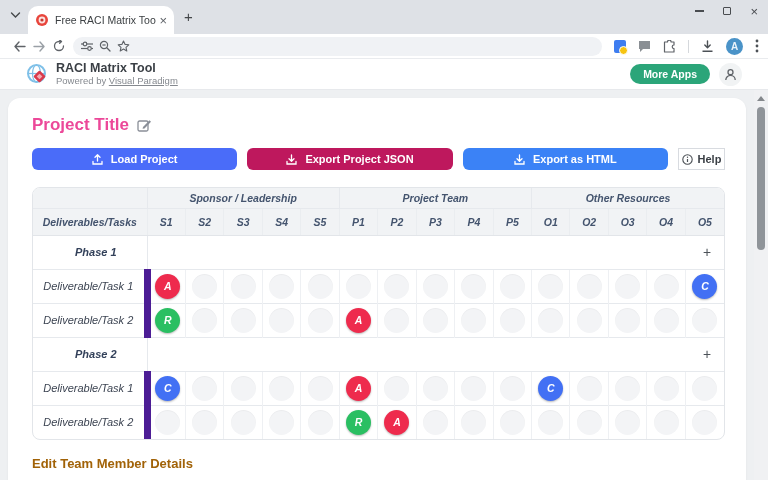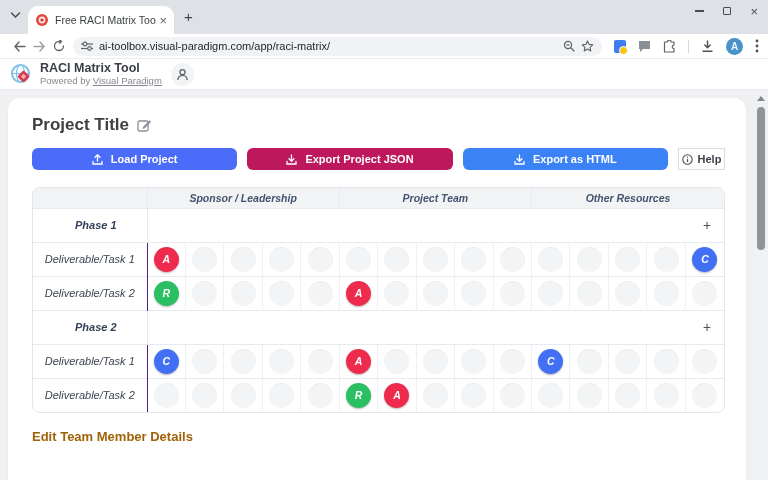--- a/index.html
+++ b/index.html
@@ -30,57 +30,57 @@
   .ext-icons { display:flex; align-items:center; gap:12px; margin-left:8px; }
   .ext-doc { width:12px; height:13px; background:#3e7df0; border-radius:2px; position:relative; }
   .ext-doc::after { content:""; position:absolute; right:-2px; bottom:-2px; width:7px; height:7px;
                     background:#f6c411; border-radius:50%; border:1.5px solid #fff; }
   .tb-sep { width:1px; height:13px; background:#d5d8dc; }
   .tb-avatar { width:17px; height:17px; border-radius:50%; background:#4a93c8; color:#eaf3fa;
                font-size:10px; font-weight:700; display:grid; place-items:center; }
 
   
   .app-header { height:32px; background:#fff; border-top:1px solid #e9ebee; border-bottom:1px solid #e7e9ec;
-                display:flex; align-items:center; padding:0 10px; flex:0 0 auto; }
+                display:flex; align-items:center; padding:0 26px; flex:0 0 auto; }
   .hdr-titles { margin-left:7px; line-height:1.15; }
   .app-title { font-size:12.5px; font-weight:700; color:#3a3f45; }
   .powered { font-size:9.5px; color:#85898f; }
   .powered a { color:#85898f; }
   .more-apps { margin-left:auto; background:#2ba579; color:#fff; font-size:10.5px; font-weight:600;
                border:none; padding:4px 13px; border-radius:13px; }
   .hdr-avatar { width:23px; height:23px; border-radius:50%; background:#f1f3f4; margin-left:9px;
                 display:grid; place-items:center; }
 
   
   .page { flex:1; background:#eef0f2; position:relative; overflow:hidden; }
   .card { position:absolute; left:8px; top:8px; width:738px; height:480px; background:#fff;
           border-radius:12px 12px 0 0; box-shadow:0 1px 3px rgba(0,0,0,.05);
           padding:15px 21px 0 24px; }
   .title-row { display:flex; align-items:center; gap:8px; margin-top:2px; }
-  .page-title { font-size:17px; font-weight:700; color:#404040; }
+  .page-title { font-size:17px; font-weight:700; color:#ec4899; }
   .btn-row { display:flex; gap:10px; margin-top:13px; }
   .btn { height:22px; border:none; border-radius:6px; color:#fff; font-size:11px; font-weight:600;
          display:flex; align-items:center; justify-content:center; gap:8px; flex:1; font-family:inherit; }
   .btn-help { flex:0 0 47px; background:#fff; border:1px solid #d8dbe0; border-radius:0; color:#3a3f45; gap:5px; }
 
   
   .table-wrap { margin-top:17px; border:1px solid #e2e5e9; border-radius:8px; overflow:hidden; }
   table { width:100%; border-collapse:collapse; table-layout:fixed;font-style:italic; }
   thead th { background:#f1f3f5; color:#44546e; font-size:10.5px; font-weight:700; }
   .group-row th { height:20px; border-bottom:1px solid #e6e9ed; }
   .group-row th + th { border-left:1px solid #e6e9ed; }
   .colhdr-row th { height:27px; border-bottom:1px solid #e2e5e9; }
   .colhdr-row th + th { border-left:1px solid #eaedf0; }
   tbody tr + tr td { border-top:1px solid #e6e9ed; }
   tbody td { height:34px; }
   .phase-label { font-size:11px; font-weight:700; color:#33415a; padding-left:12px; text-align:center;
                  border-right:1px solid #e6e9ed; }
   .phase-rest { text-align:right; padding-right:13px; }
   .add-btn { font-size:14px; color:#4c5258; cursor:pointer; }
-  .task-label { font-size:11px; color:#3c4452; text-align:center; border-right:1px solid #4c1d95; }
+  .task-label { font-size:11px; color:#3c4452; text-align:center; border-right:7px solid #4c1d95; }
   .task-row td + td + td { border-left:1px solid #eef0f3; }
   .cell { width:25px; height:25px; border-radius:50%; margin:0 auto; display:grid; place-items:center; }
   .cell.empty { background:#f3f4f6; box-shadow:inset 0 1px 1px rgba(0,0,0,.035); }
   .cell.badge { color:#fff; font-size:10.5px; font-weight:700; box-shadow:0 1px 2px rgba(0,0,0,.28); }
 
   .footer-heading { margin-top:16px; font-size:13px; font-weight:700; color:#a16207; }
 
   
   .sb-track { position:absolute; right:0; top:0; width:14px; height:100%; background:#f0f1f3; }
   .sb-up { position:absolute; top:6px; left:3px; width:0; height:0;
@@ -137,21 +137,20 @@
     </span>
     <div class="urlbar">
       <span>
         <svg width="12" height="10" viewBox="0 0 12 10">
           <line x1="0" y1="3" x2="12" y2="3" stroke="#5f6368" stroke-width="1.2"></line>
             <circle cx="4" cy="3" r="1.8" fill="#f0f2f5" stroke="#5f6368" stroke-width="1.2"></circle>
           <line x1="0" y1="7.5" x2="12" y2="7.5" stroke="#5f6368" stroke-width="1.2"></line>
             <circle cx="8.5" cy="7.5" r="1.8" fill="#f0f2f5" stroke="#5f6368" stroke-width="1.2"></circle>
         </svg>
       </span>
-      <span class="url-text">ai-toolbox.visual-paradigm.com/app/raci-matrix/</span>
       <span>
         <svg width="12" height="12" viewBox="0 0 12 12">
             <circle cx="5" cy="5" r="3.6" fill="none" stroke="#5f6368" stroke-width="1.2"></circle>
             <line x1="3.4" y1="5" x2="6.6" y2="5" stroke="#5f6368" stroke-width="1.2"></line>
             <line x1="7.8" y1="7.8" x2="11" y2="11" stroke="#5f6368" stroke-width="1.3" stroke-linecap="round"></line>
           </svg>
       </span>
       <span>
         <svg width="13" height="13" viewBox="0 0 13 13">
             <path d="M6.5 1 L8.1 4.4 L11.8 4.8 L9 7.3 L9.8 11 L6.5 9.1 L3.2 11 L4 7.3 L1.2 4.8 L4.9 4.4 Z" fill="none" stroke="#5f6368" stroke-width="1.1" stroke-linejoin="round"></path>
@@ -195,20 +194,21 @@
         <ellipse cx="10.5" cy="10.5" rx="4" ry="8.5" fill="none" stroke="#7fc0e8" stroke-width="1.2"></ellipse>
         <line x1="2" y1="10.5" x2="19" y2="10.5" stroke="#7fc0e8" stroke-width="1.2"></line>
         <rect x="9" y="9" width="9" height="9" rx="1.5" transform="rotate(45 13.5 13.5)" fill="#d93a4c"></rect>
         <rect x="11.5" y="11.5" width="4" height="4" transform="rotate(45 13.5 13.5)" fill="#f3aab2"></rect>
       </svg>
     </span>
     <div class="hdr-titles">
       <div class="app-title">RACI Matrix Tool</div>
       <div class="powered"><span>Powered by </span><a href="#">Visual Paradigm</a></div>
     </div>
+    <button class="more-apps" style="background: rgb(43, 165, 121);">More Apps</button>
     <span class="hdr-avatar">
       <svg width="13" height="13" viewBox="0 0 13 13">
           <circle cx="6.5" cy="4.2" r="2.5" fill="none" stroke="#5f6368" stroke-width="1.3"></circle>
           <path d="M1.8 12 a4.7 4.7 0 0 1 9.4 0" fill="none" stroke="#5f6368" stroke-width="1.3"></path>
         </svg>
     </span>
   </div>
 
   <div class="page">
     <div class="card">
@@ -275,20 +275,38 @@
               <col>
               <col>
             </colgroup>
             <thead>
               <tr class="group-row">
                 <th></th>
                 <th colspan="5">Sponsor / Leadership</th>
                 <th colspan="5">Project Team</th>
                 <th colspan="5">Other Resources</th>
               </tr>
+              <tr class="colhdr-row">
+                <th>Deliverables/Tasks</th>
+                <th>S1</th>
+                <th>S2</th>
+                <th>S3</th>
+                <th>S4</th>
+                <th>S5</th>
+                <th>P1</th>
+                <th>P2</th>
+                <th>P3</th>
+                <th>P4</th>
+                <th>P5</th>
+                <th>O1</th>
+                <th>O2</th>
+                <th>O3</th>
+                <th>O4</th>
+                <th>O5</th>
+              </tr>
             </thead>
             <tbody>
               <tr class="phase-row">
                 <td class="phase-label">Phase 1</td>
                 <td class="phase-rest" colspan="15"><span class="add-btn">+</span></td>
               </tr>
               <tr class="task-row">
                 <td class="task-label">Deliverable/Task 1</td>
                 <td>
                   <div class="cell badge" style="background: rgb(238, 43, 77);">A</div>

